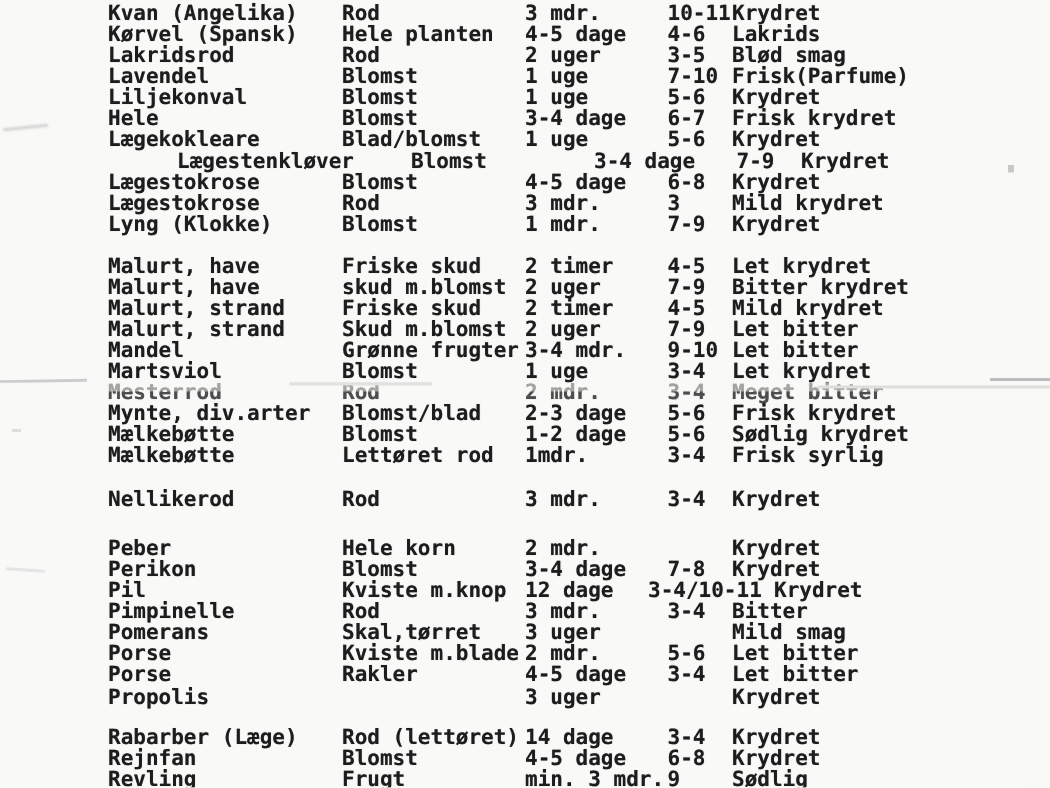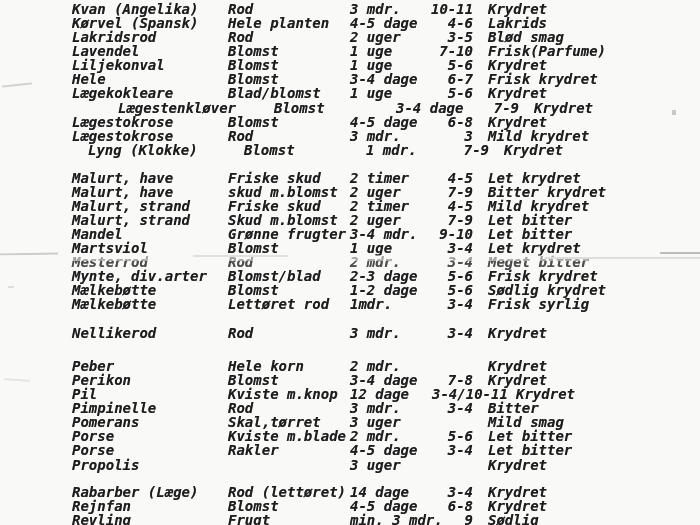--- a/index.html
+++ b/index.html
@@ -10,28 +10,27 @@
     overflow:hidden;
     font-family:"DejaVu Sans Mono","Liberation Mono",monospace;
     font-weight:bold;
     font-size:14px;
     color:var(--ink,#1d1d1d);
   }
   .row{
     position:absolute;
     left:0;width:592px;height:15px;line-height:14px;
     white-space:pre;
-    font-style:italic;
   }
   .cell{position:absolute;top:0;display:block;
     text-shadow:0 0 0.5px rgba(25,25,25,0.55);}
   .c0{left:72px;}
   .c1{left:228px;}
   .c2{left:350px;}
-  .c3{left:431px;width:42px;text-align:right;}
+  .c3{left:445px;width:42px;text-align:left;}
   .c3.wide{left:432px;width:auto;text-align:left;}
   .c4{left:488px;}
   .c4.pushed{left:516px;}
   .row.faded{color:#4d4d4d;text-shadow:none;filter:blur(0.3px);padding-left:20px;}
   .artifact{position:absolute;pointer-events:none;}
   .smudge-tl{left:2px;top:84px;width:30px;height:2px;background:#d2d2d2;
     transform:rotate(-6deg);filter:blur(0.6px);}
   .speck-r{left:672px;top:110px;width:4px;height:5px;background:#c8c8c8;
     filter:blur(0.5px);}
   .crease-a{left:0;top:253px;width:58px;height:2px;background:#cccccc;
@@ -57,21 +56,21 @@
       <div class="row" style="top: 2px;"><span class="cell c0">Kvan (Angelika)</span><span class="cell c1">Rod</span><span class="cell c2">3 mdr.</span><span class="cell c3">10-11</span><span class="cell c4">Krydret</span></div>
       <div class="row" style="top: 16.1px;"><span class="cell c0">Kørvel (Spansk)</span><span class="cell c1">Hele planten</span><span class="cell c2">4-5 dage</span><span class="cell c3">4-6</span><span class="cell c4">Lakrids</span></div>
       <div class="row" style="top: 30.1px;"><span class="cell c0">Lakridsrod</span><span class="cell c1">Rod</span><span class="cell c2">2 uger</span><span class="cell c3">3-5</span><span class="cell c4">Blød smag</span></div>
       <div class="row" style="top: 44.2px;"><span class="cell c0">Lavendel</span><span class="cell c1">Blomst</span><span class="cell c2">1 uge</span><span class="cell c3">7-10</span><span class="cell c4">Frisk(Parfume)</span></div>
       <div class="row" style="top: 58.3px;"><span class="cell c0">Liljekonval</span><span class="cell c1">Blomst</span><span class="cell c2">1 uge</span><span class="cell c3">5-6</span><span class="cell c4">Krydret</span></div>
       <div class="row" style="top: 72.3px;"><span class="cell c0">Hele</span><span class="cell c1">Blomst</span><span class="cell c2">3-4 dage</span><span class="cell c3">6-7</span><span class="cell c4">Frisk krydret</span></div>
       <div class="row" style="top: 86.4px;"><span class="cell c0">Lægekokleare</span><span class="cell c1">Blad/blomst</span><span class="cell c2">1 uge</span><span class="cell c3">5-6</span><span class="cell c4">Krydret</span></div>
       <div class="row" style="top: 100.5px; margin-left: 46px;"><span class="cell c0">Lægestenkløver</span><span class="cell c1">Blomst</span><span class="cell c2">3-4 dage</span><span class="cell c3">7-9</span><span class="cell c4">Krydret</span></div>
       <div class="row" style="top: 114.6px;"><span class="cell c0">Lægestokrose</span><span class="cell c1">Blomst</span><span class="cell c2">4-5 dage</span><span class="cell c3">6-8</span><span class="cell c4">Krydret</span></div>
       <div class="row" style="top: 128.6px;"><span class="cell c0">Lægestokrose</span><span class="cell c1">Rod</span><span class="cell c2">3 mdr.</span><span class="cell c3">3</span><span class="cell c4">Mild krydret</span></div>
-      <div class="row" style="top: 142.7px; margin-left: 16px;"><span class="cell c0">Lyng (Klokke)</span><span class="cell c1">Blomst</span><span class="cell c2">1 mdr.</span><span class="cell c3">7-9</span><span class="cell c4">Krydret</span></div>
+      <div class="row" style="top: 142.7px;"><span class="cell c0">Lyng (Klokke)</span><span class="cell c1">Blomst</span><span class="cell c2">1 mdr.</span><span class="cell c3">7-9</span><span class="cell c4">Krydret</span></div>
       <div class="row" style="top: 170.7px;"><span class="cell c0">Malurt, have</span><span class="cell c1">Friske skud</span><span class="cell c2">2 timer</span><span class="cell c3">4-5</span><span class="cell c4">Let krydret</span></div>
       <div class="row" style="top: 184.8px;"><span class="cell c0">Malurt, have</span><span class="cell c1">skud m.blomst</span><span class="cell c2">2 uger</span><span class="cell c3">7-9</span><span class="cell c4">Bitter krydret</span></div>
       <div class="row" style="top: 198.8px;"><span class="cell c0">Malurt, strand</span><span class="cell c1">Friske skud</span><span class="cell c2">2 timer</span><span class="cell c3">4-5</span><span class="cell c4">Mild krydret</span></div>
       <div class="row" style="top: 212.9px;"><span class="cell c0">Malurt, strand</span><span class="cell c1">Skud m.blomst</span><span class="cell c2">2 uger</span><span class="cell c3">7-9</span><span class="cell c4">Let bitter</span></div>
       <div class="row" style="top: 227px;"><span class="cell c0">Mandel</span><span class="cell c1">Grønne frugter</span><span class="cell c2">3-4 mdr.</span><span class="cell c3">9-10</span><span class="cell c4">Let bitter</span></div>
       <div class="row" style="top: 241px;"><span class="cell c0">Martsviol</span><span class="cell c1">Blomst</span><span class="cell c2">1 uge</span><span class="cell c3">3-4</span><span class="cell c4">Let krydret</span></div>
       <div class="row faded" style="top: 255.1px;"><span class="cell c0">Mesterrod</span><span class="cell c1">Rod</span><span class="cell c2">2 mdr.</span><span class="cell c3">3-4</span><span class="cell c4">Meget bitter</span></div>
       <div class="row" style="top: 269.2px; padding-left: 12px;"><span class="cell c0">Mynte, div.arter</span><span class="cell c1">Blomst/blad</span><span class="cell c2">2-3 dage</span><span class="cell c3">5-6</span><span class="cell c4">Frisk krydret</span></div>
       <div class="row" style="top: 283.3px;"><span class="cell c0">Mælkebøtte</span><span class="cell c1">Blomst</span><span class="cell c2">1-2 dage</span><span class="cell c3">5-6</span><span class="cell c4">Sødlig krydret</span></div>
       <div class="row" style="top: 297.3px;"><span class="cell c0">Mælkebøtte</span><span class="cell c1">Lettøret rod</span><span class="cell c2">1mdr.</span><span class="cell c3">3-4</span><span class="cell c4">Frisk syrlig</span></div>

